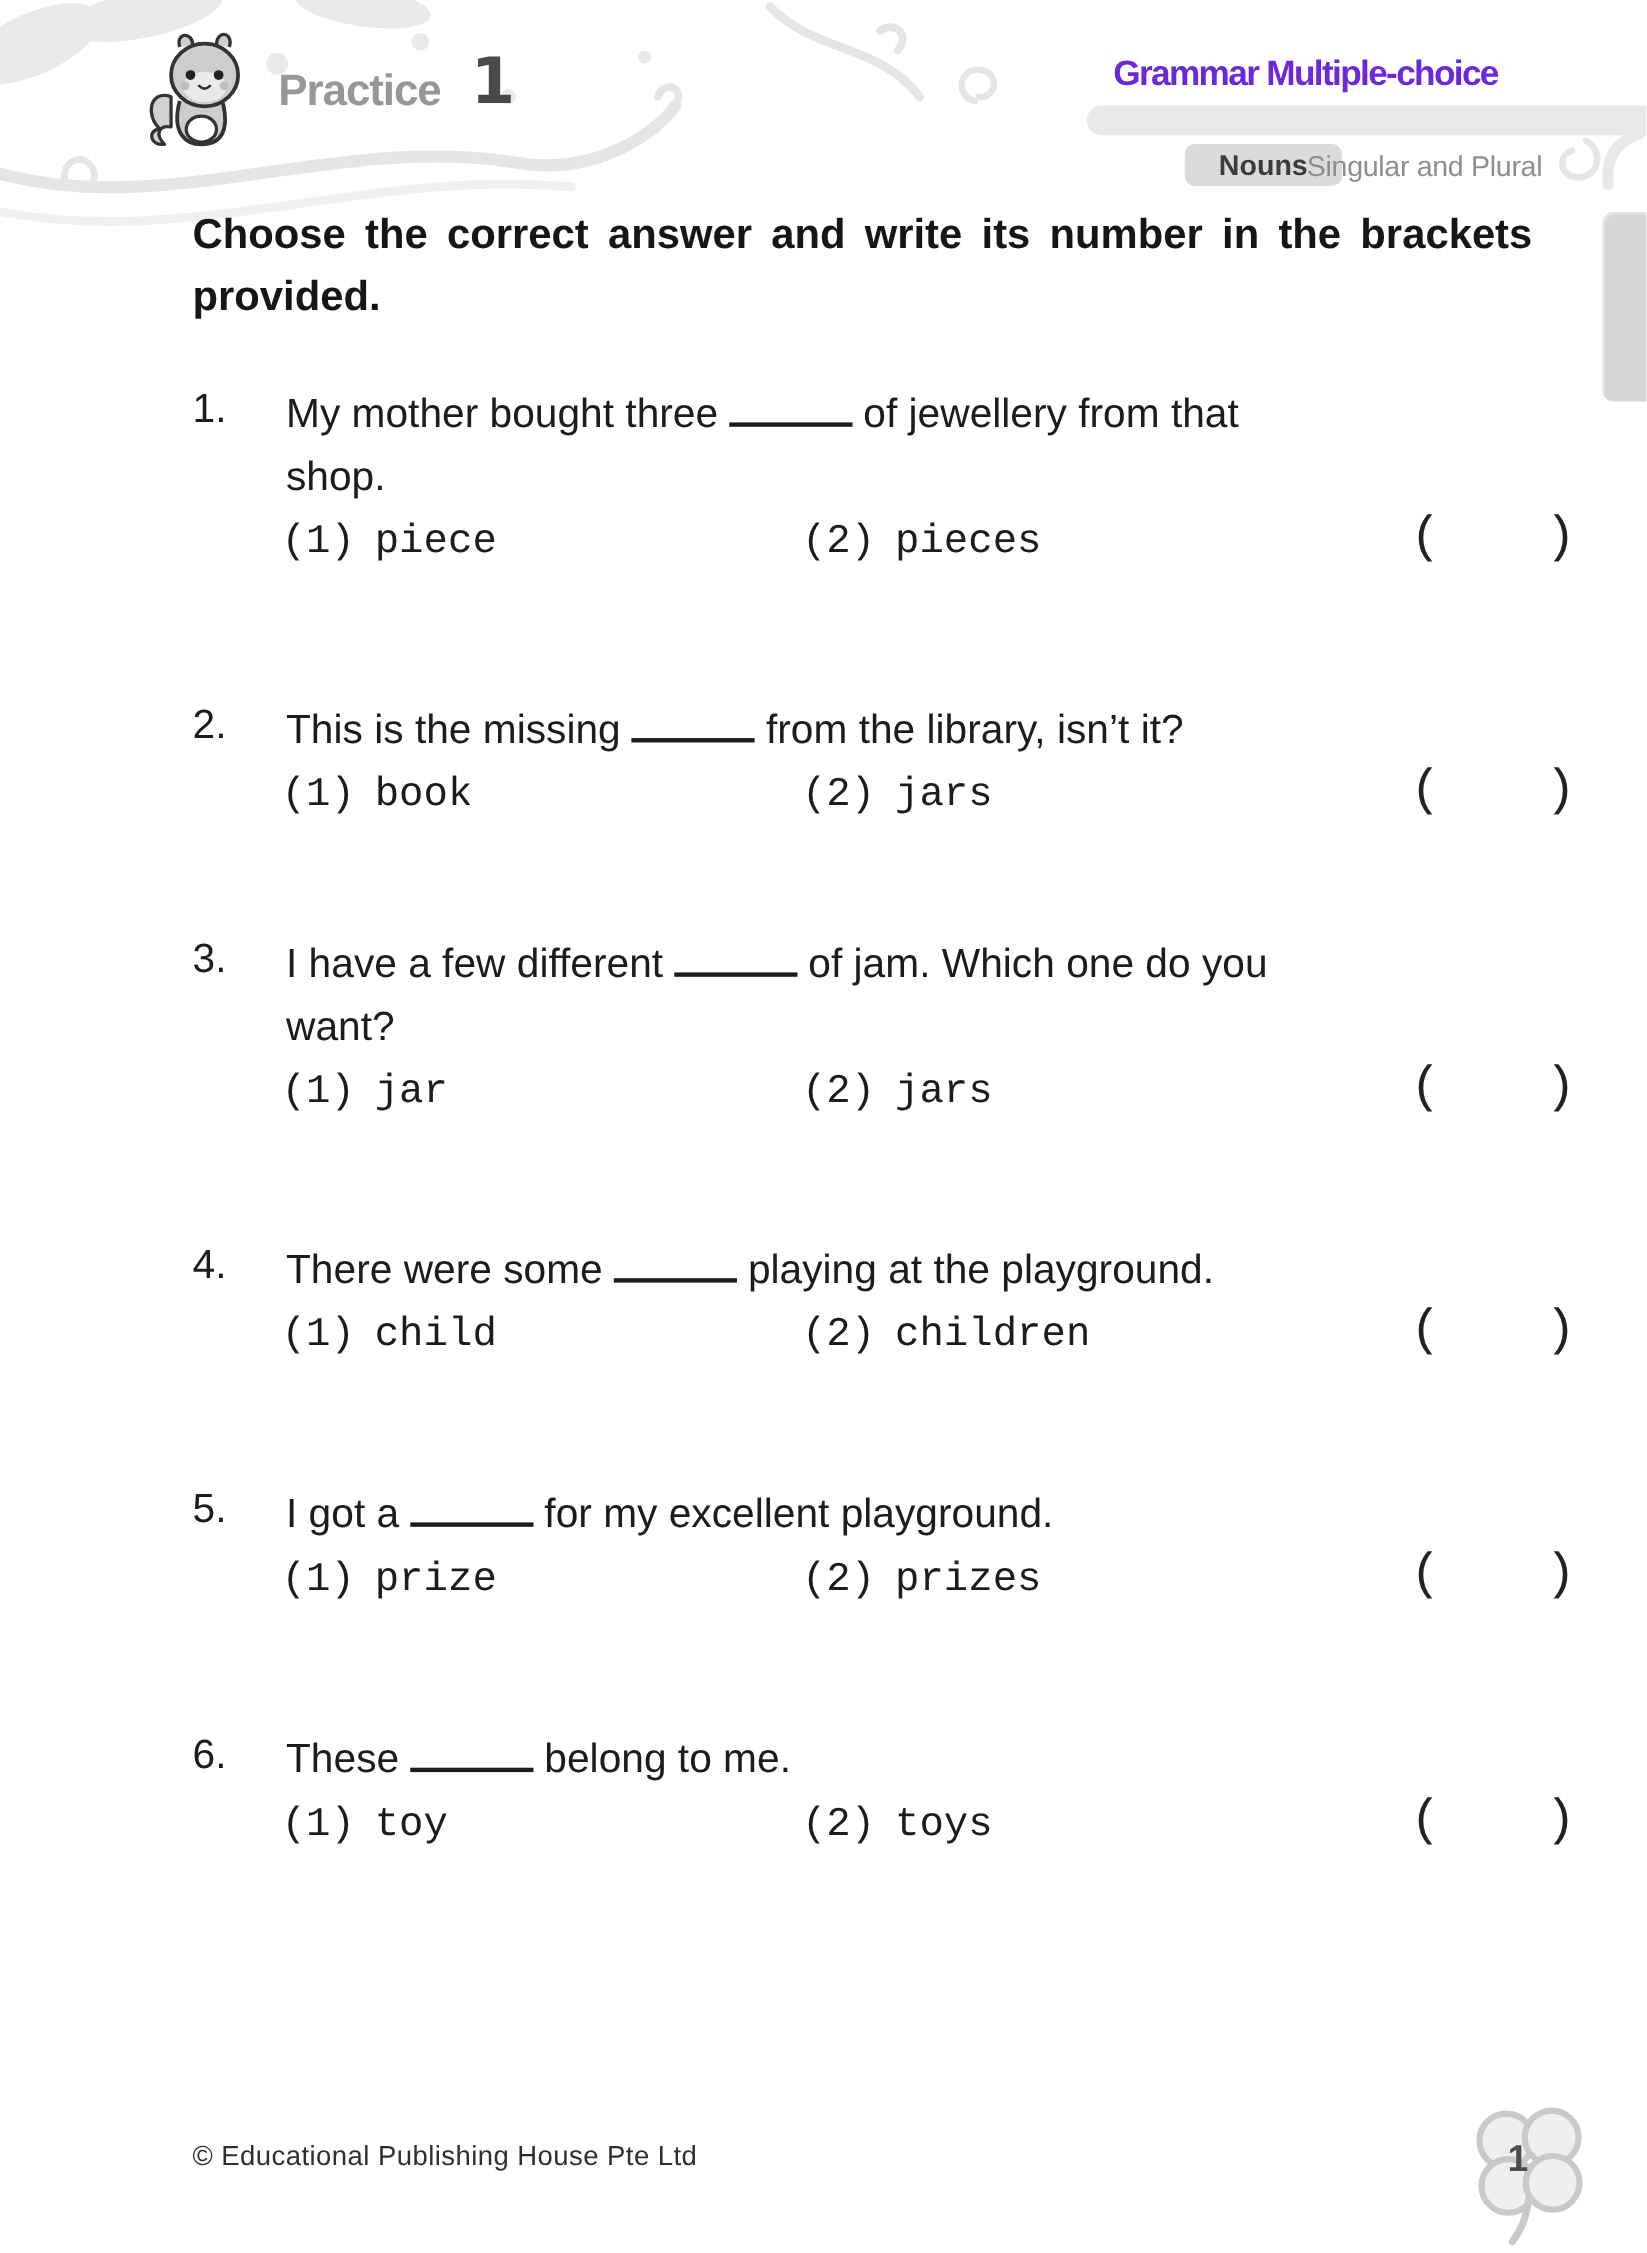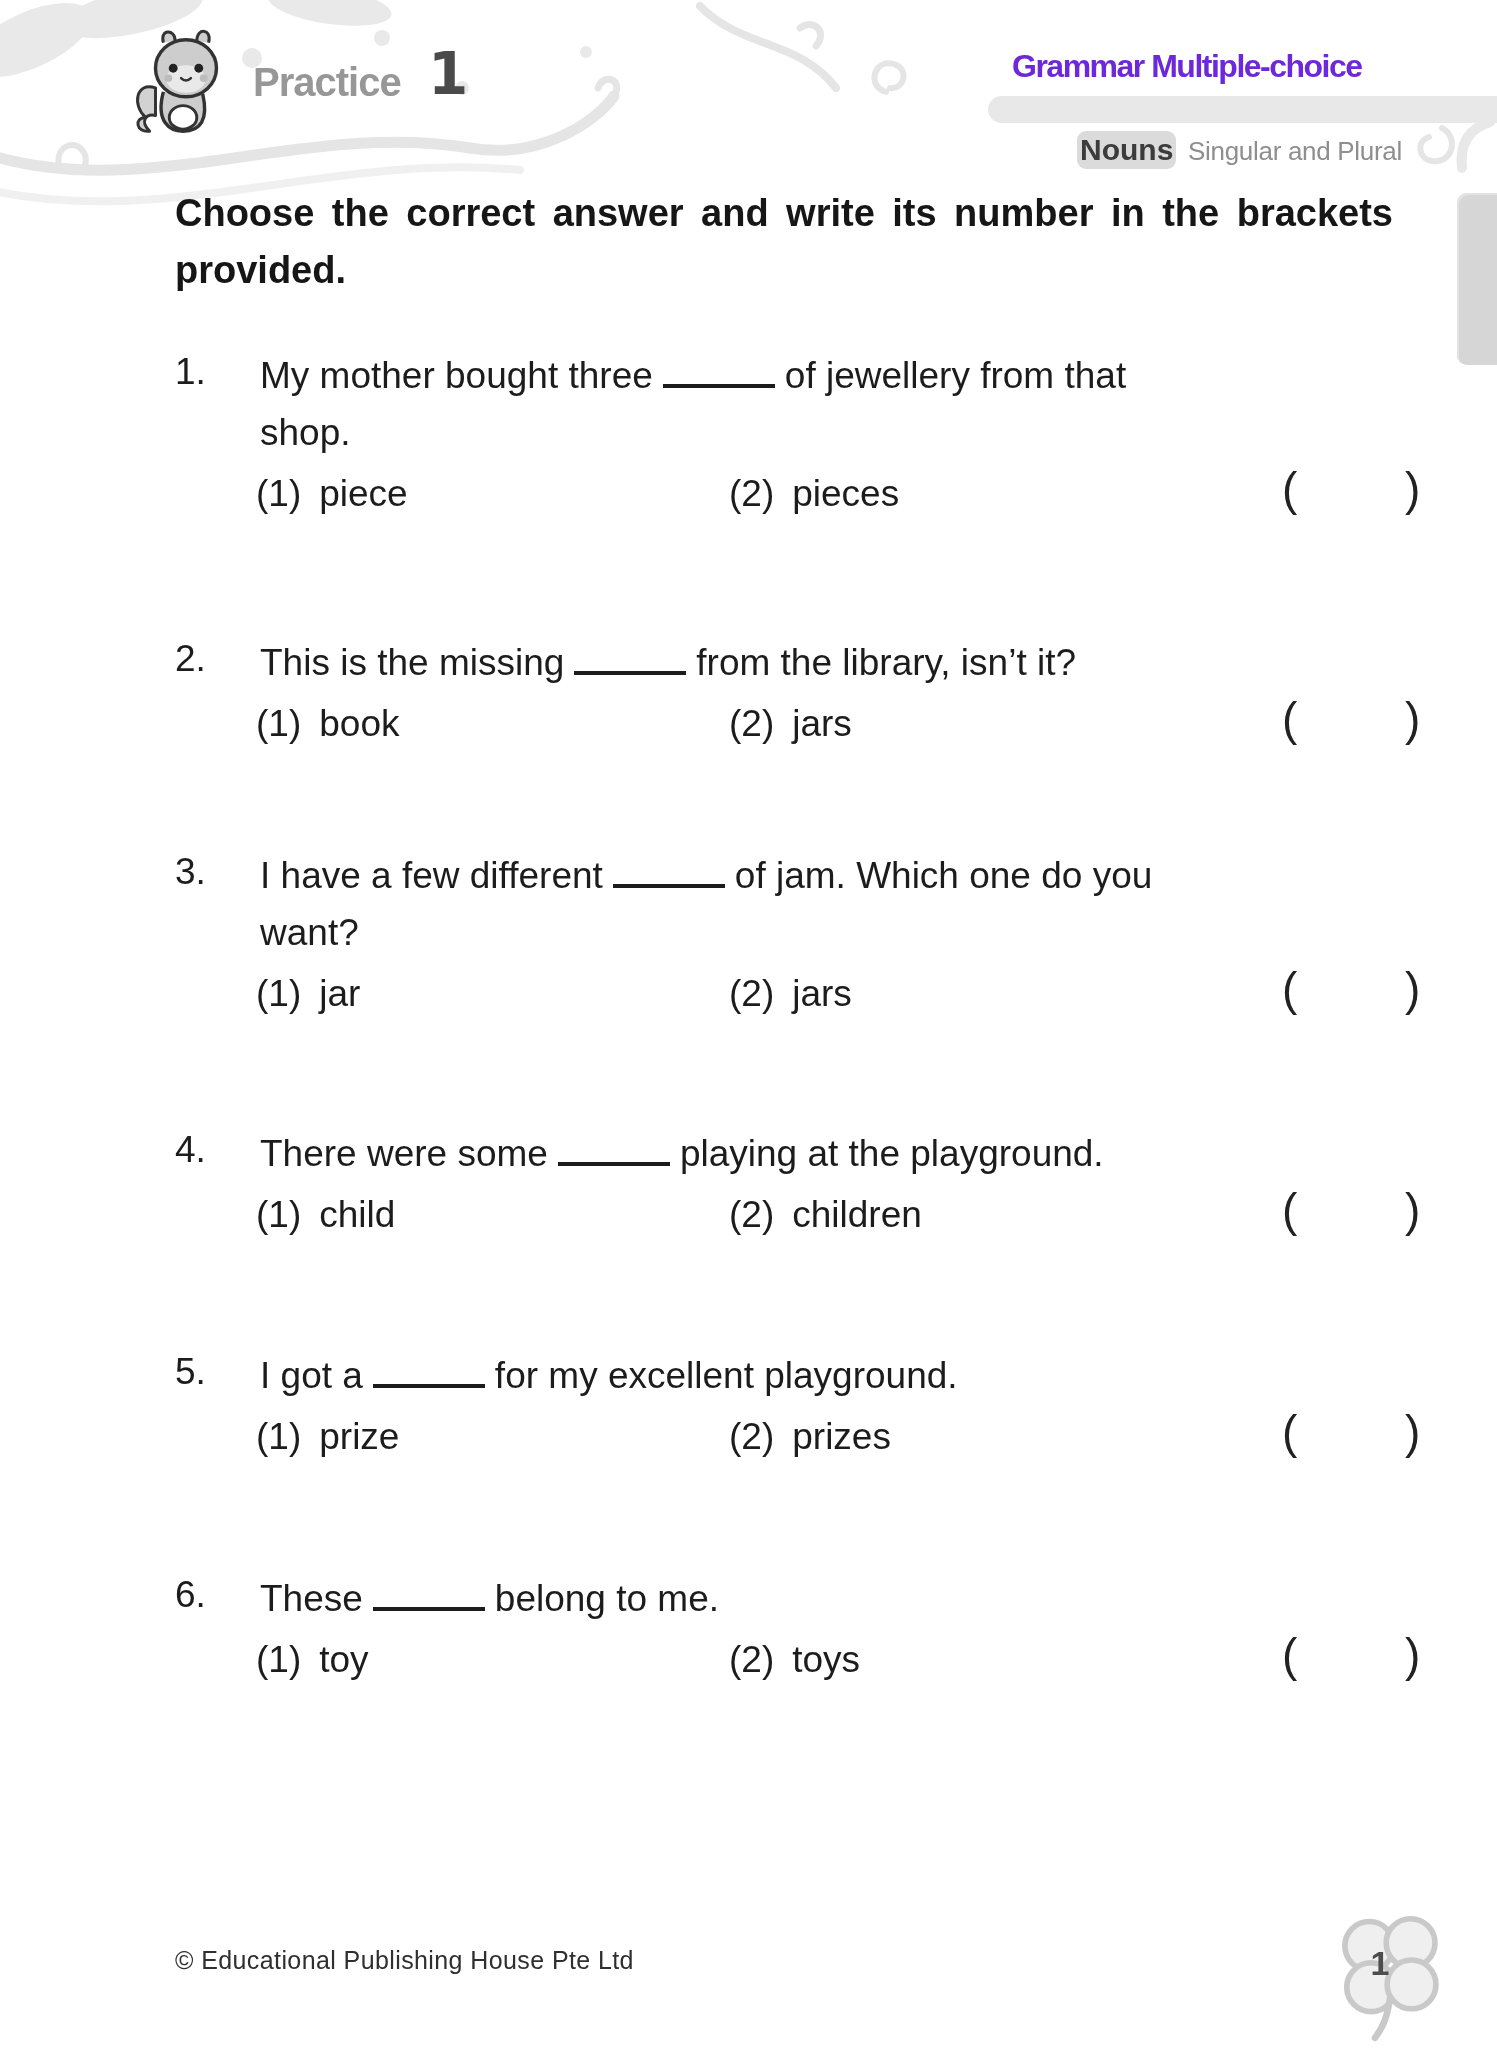--- a/index.html
+++ b/index.html
@@ -26,22 +26,22 @@
   .header-bar {
     position:absolute; left:988px; top:96px; width:509px; height:27px;
     background:#e8e8e8; border-radius:14px 0 0 14px; z-index:1;
   }
   .header-title {
     position:absolute; left:1012px; top:48px; width:400px; z-index:2;
     font-size:32px; font-weight:bold; letter-spacing:-1.5px; color:#6d28d9;
   }
   .nouns-badge {
     position:absolute; left:1077px; top:131px; height:38px; z-index:2;
-    background:#dbdbdb; border-radius:9px; padding:0 3px;
-    font-size:30px; font-weight:bold; color:#3c3c3c; line-height:38px;
+    background:#dbdbdb; border-radius:9px; padding:0 31px;
+    font-size:26px; font-weight:bold; color:#3c3c3c; line-height:38px;
   }
   .topic-subtitle {
     position:absolute; left:1188px; top:136px; z-index:2;
     font-size:26px; color:#8e8e8e; letter-spacing:-0.3px;
   }
   .side-tab {
     position:absolute; right:0; top:193px; width:40px; height:172px;
     background:#d6d6d6; border-radius:10px 0 0 10px;
     box-shadow:inset 2px 2px 0 #e2e2e2; z-index:1;
   }
@@ -53,21 +53,21 @@
     text-align:justify; text-align-last:left;
   }
   .question { position:absolute; left:175px; width:1270px; display:flex; z-index:2; }
   .q-num { width:81px; flex:0 0 81px; font-size:37px; line-height:57px; color:#1c1c1c; }
   .q-body { flex:1; position:relative; }
   .q-text { margin:4px; font-size:37px; line-height:57px; color:#1c1c1c; white-space:pre-wrap; }
   .blank {
     display:inline-block; width:112px; height:0.72em;
     border-bottom:4px solid #1c1c1c; margin:0 10px;
   }
-  .opts { position:relative; height:57px; font-size:37px; line-height:57px; }
+  .opts { position:relative; height:57px; font-size:37px; line-height:57px;font-family:Liberation Mono, monospace; }
   .opt { position:absolute; top:0; white-space:nowrap; }
   .opt1 { left:0; }
   .opt2 { left:473px;text-align:right; }
   .onum { display:inline-block; margin-right:18px; }
   .br {
     position:absolute; top:-4px; font-size:46px; line-height:57px;
     font-weight:400; color:#222222;
   }
   .br-open { left:1026px; }
   .br-close { left:1149px; }

